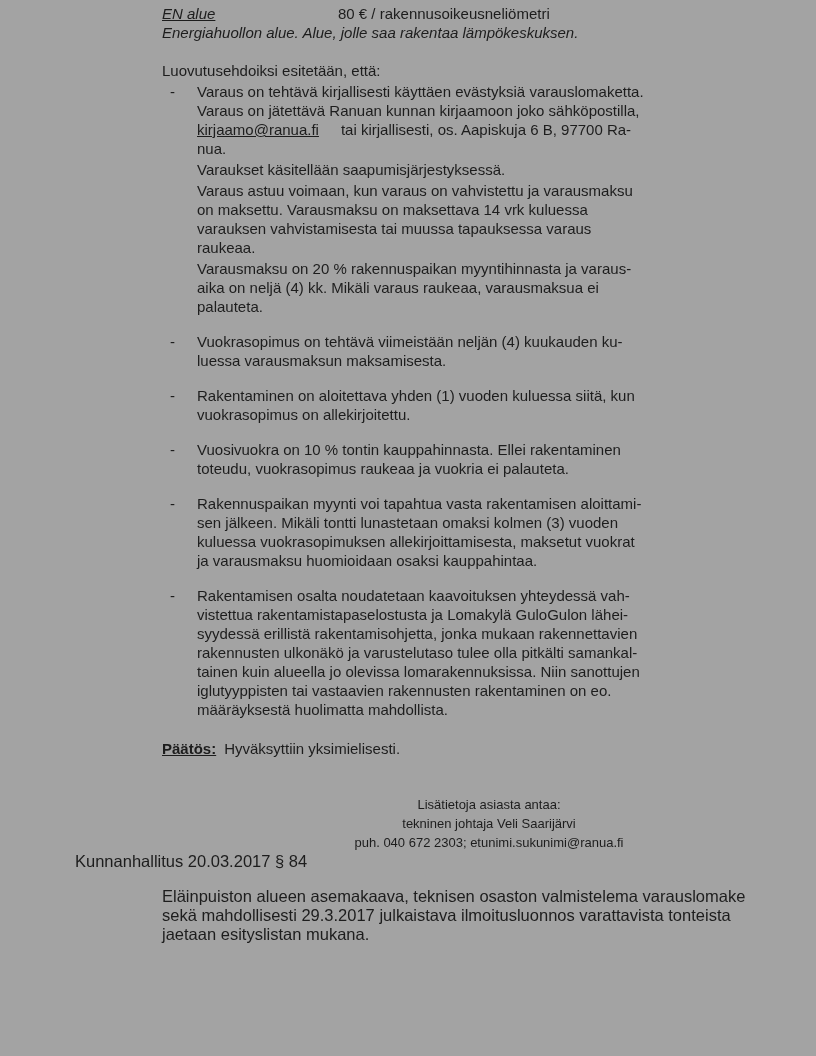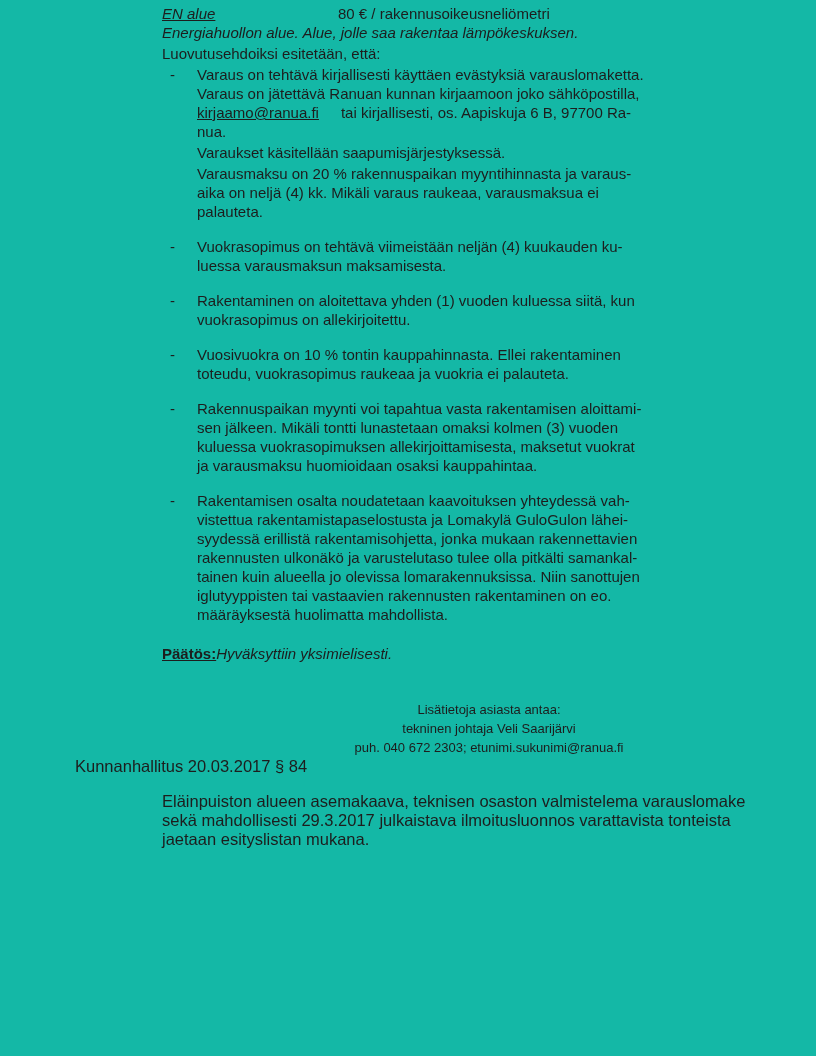--- a/index.html
+++ b/index.html
@@ -1,43 +1,43 @@
 <!DOCTYPE html>
 <html><head>
 <meta charset="utf-8">
 <style>
   html, body { margin: 0; padding: 0; background: #ffffff; }
   .page {
     position: relative;
     width: 816px;
     height: 1056px;
-    background: #14b8a6;
+    background: #a3a3a3;
     color: #1d1d1d;
     font-family: "Liberation Sans", sans-serif;
     font-size: 15px;
     line-height: 19px;
     overflow: hidden;
   }
   .content { padding: 4px 0 0 162px; width: 654px; }
   .line  { white-space: pre; }
   .lines { white-space: pre-line; }
   .it { font-style: italic; }
   .u  { text-decoration: underline; }
   .b  { font-weight: bold; }
   .zone-label { display: inline-block; width: 176px; }
-  .intro { margin-top: 2px; }
+  .intro { margin-top: 19px; }
   .bullet { position: relative; padding-left: 35px; margin-top: 16px; }
   .bullet.first { margin-top: 2px; }
   .bullet > .dash { position: absolute; left: 8px; top: 0; }
   .sub { padding-left: 35px; margin-top: 2px; }
   .after-email { margin-left: 22px; }
   .proposal { margin-top: 16px; }
   .label-gap { margin-left: 5px; }
   .decision { margin-top: 20px; }
-  .decision-gap { margin-left: 0; font-style: italic; }
+  .decision-gap { margin-left: 8px; }
   .contact { margin-top: 37px; font-size: 13px; line-height: 19px; text-align: center; }
   .footer-ref { margin-left: -87px; font-size: 16.5px; line-height: 19px; }
   .closing { margin-top: 16px; font-size: 16.5px; line-height: 19px; }
 </style>
 </head>
 <body>
 
 <div class="page">
   <div class="content">
 
@@ -47,20 +47,24 @@
     <div class="line intro">Luovutusehdoiksi esitetään, että:</div>
 
     <div class="bullet first">
       <span class="dash">-</span>
       <div class="lines">Varaus on tehtävä kirjallisesti käyttäen evästyksiä varauslomaketta.
 Varaus on jätettävä Ranuan kunnan kirjaamoon joko sähköpostilla,</div>
       <div class="line"><span class="u">kirjaamo@ranua.fi</span><span class="after-email">tai kirjallisesti, os. Aapiskuja 6 B, 97700 Ra-</span></div>
       <div class="line">nua.</div>
     </div>
     <div class="sub lines">Varaukset käsitellään saapumisjärjestyksessä.</div>
+    <div class="sub lines">Varaus astuu voimaan, kun varaus on vahvistettu ja varausmaksu
+on maksettu. Varausmaksu on maksettava 14 vrk kuluessa
+varauksen vahvistamisesta tai muussa tapauksessa varaus
+raukeaa.</div>
     <div class="sub lines">Varausmaksu on 20 % rakennuspaikan myyntihinnasta ja varaus-
 aika on neljä (4) kk. Mikäli varaus raukeaa, varausmaksua ei
 palauteta.</div>
 
     <div class="bullet">
       <span class="dash">-</span>
       <div class="lines">Vuokrasopimus on tehtävä viimeistään neljän (4) kuukauden ku-
 luessa varausmaksun maksamisesta.</div>
     </div>
 

